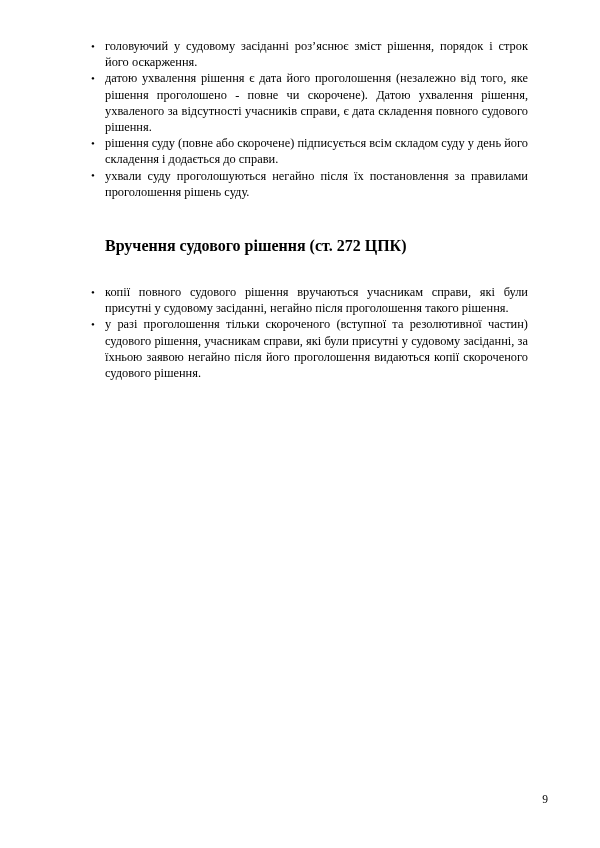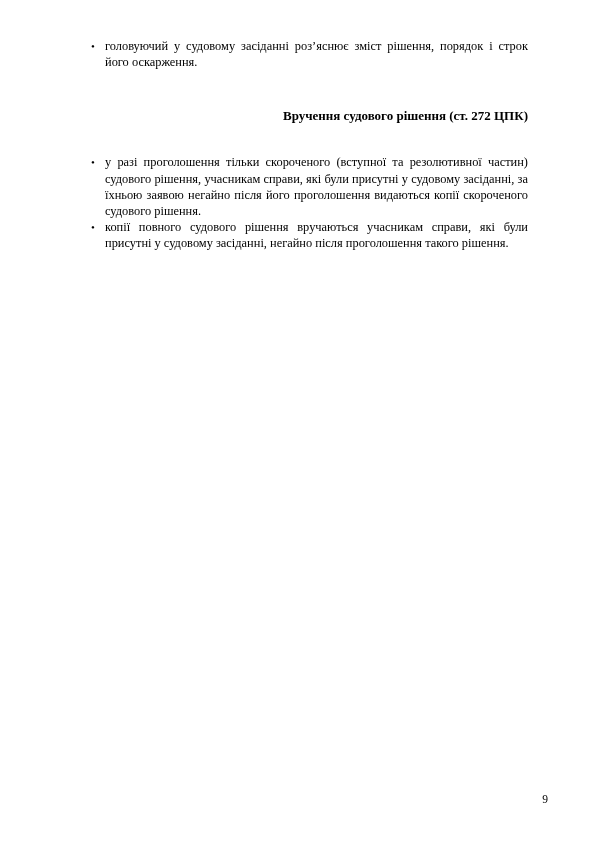--- a/index.html
+++ b/index.html
@@ -54,25 +54,25 @@
     position: absolute;
     left: 19px;
     top: -0.5px;
     font-size: 11px;
     line-height: 16.2px;
   }
 
   
   .section-heading {
     font-weight: bold;
-    font-size: 13px;
+    font-size: 16px;
     line-height: 16px;
     margin: 0;
     padding-left: 33px;
-    text-align: right;
+    text-align: left;
   }
 
   .spacer-before-heading { height: 38px; }
   .spacer-after-heading { height: 30px; }
 
   
   .page-number {
     position: absolute;
     right: 52px;
     top: 784px;
@@ -83,30 +83,33 @@
 </style>
 </head>
 <body>
 
 <div class="page">
 
   <div class="content">
 
     <ul class="bullet-list">
       <li class="bullet-item">головуючий у судовому засіданні роз’яснює зміст рішення, порядок і строк його оскарження.</li>
+      <li class="bullet-item">датою ухвалення рішення є дата його проголошення (незалежно від того, яке рішення проголошено - повне чи скорочене). Датою ухвалення рішення, ухваленого за відсутності учасників справи, є дата складення повного судового рішення.</li>
+      <li class="bullet-item">рішення суду (повне або скорочене) підписується всім складом суду у день його складення і додається до справи.</li>
+      <li class="bullet-item">ухвали суду проголошуються негайно після їх постановлення за правилами проголошення рішень суду.</li>
     </ul>
 
     <div class="spacer-before-heading"></div>
 
     <p class="section-heading">Вручення судового рішення (ст. 272 ЦПК)</p>
 
     <div class="spacer-after-heading"></div>
 
     <ul class="bullet-list">
+      <li class="bullet-item">копії повного судового рішення вручаються учасникам справи, які були присутні у судовому засіданні, негайно після проголошення такого рішення.</li>
       <li class="bullet-item">у разі проголошення тільки скороченого (вступної та резолютивної частин) судового рішення, учасникам справи, які були присутні у судовому засіданні, за їхньою заявою негайно після його проголошення видаються копії скороченого судового рішення.</li>
-      <li class="bullet-item">копії повного судового рішення вручаються учасникам справи, які були присутні у судовому засіданні, негайно після проголошення такого рішення.</li>
     </ul>
 
   </div>
 
   <div class="page-number">9</div>
 
 </div>
 
 </body></html>

